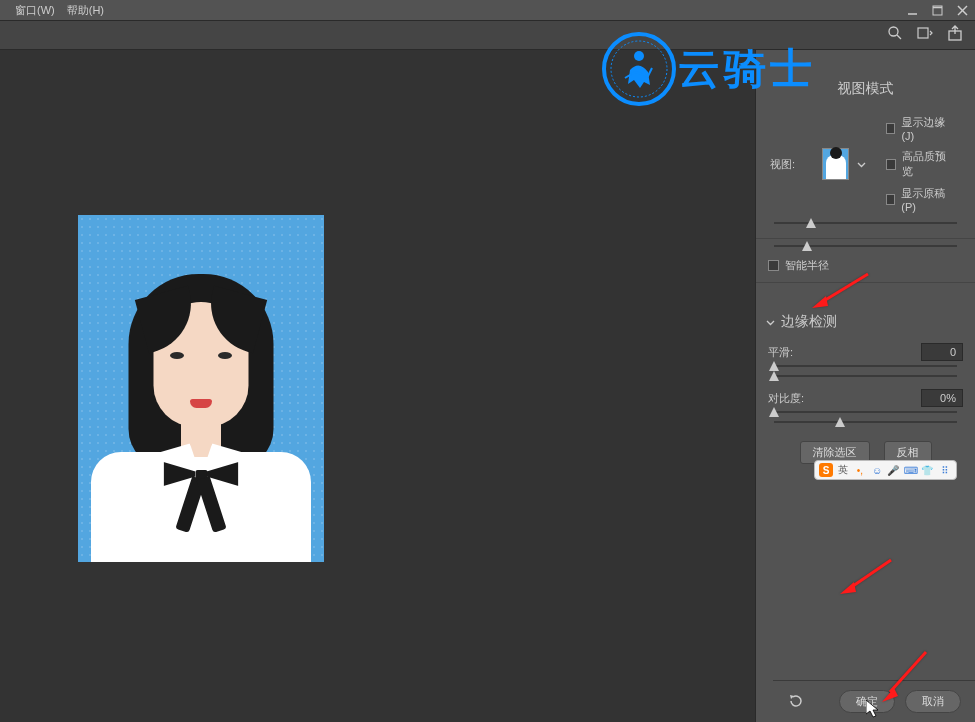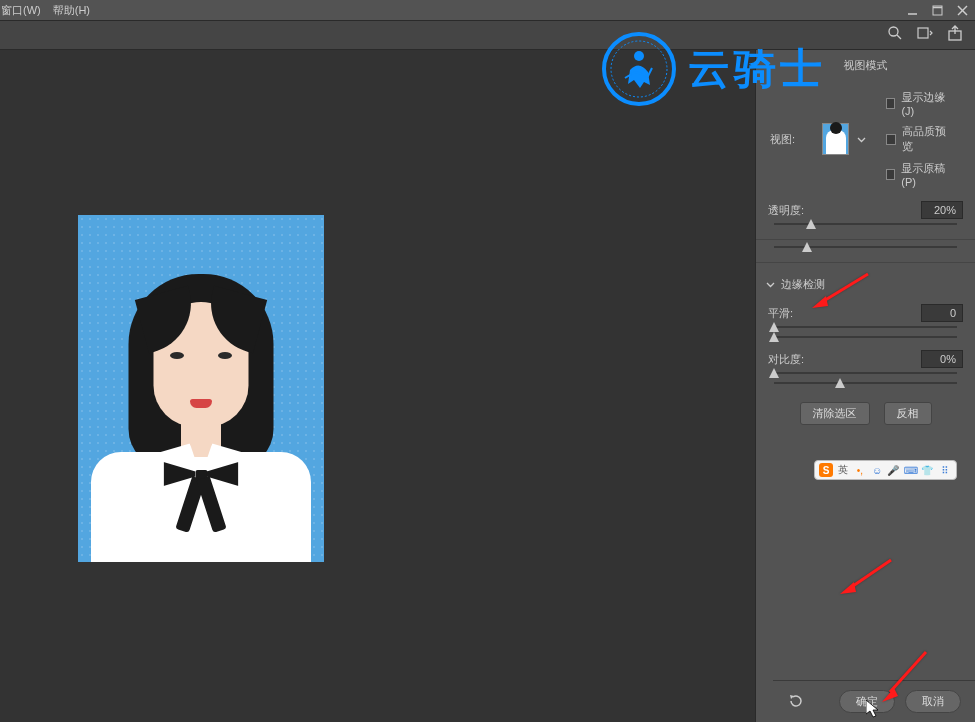--- a/index.html
+++ b/index.html
@@ -1,18 +1,18 @@
 <!DOCTYPE html>
 <html><head>
 <meta charset="utf-8">
 <style>
 * { margin: 0; padding: 0; box-sizing: border-box; font-family: "Microsoft YaHei", Arial, sans-serif; }
 body { background: #535353; width: 975px; height: 722px; overflow: hidden; position: relative; }
 
-.menubar { height: 20px; background: #535353; display: flex; align-items: center; padding-left: 1px; gap: 12px; font-size: 11px; color: #ccc; }
+.menubar { height: 20px; background: #535353; display: flex; align-items: center; padding-left: 15px; gap: 12px; font-size: 11px; color: #ccc; }
 .menubar-right { margin-left: auto; display: flex; gap: 0; }
 .window-btn { width: 25px; height: 20px; display: flex; align-items: center; justify-content: center; color: #ccc; }
 .window-btn svg { width: 11px; height: 11px; }
 
 .toolbar { height: 30px; background: #454545; border-top: 1px solid #2a2a2a; border-bottom: 1px solid #2a2a2a; display: flex; align-items: center; }
 .toolbar-right { margin-left: auto; display: flex; gap: 14px; padding-right: 12px; color: #ccc; }
 .toolbar-icon { width: 16px; height: 16px; }
 
 .main { display: flex; height: 672px; }
 .canvas-area { flex: 1; background: #333; position: relative; overflow: hidden; }
@@ -34,21 +34,21 @@
 .bow::before, .bow::after { content: ''; position: absolute; width: 32px; height: 24px; background: #1a1a1a; top: 0; }
 .bow::before { left: 0; clip-path: polygon(0 0, 100% 40%, 100% 60%, 0 100%); }
 .bow::after { right: 0; clip-path: polygon(0 40%, 100% 0, 100% 100%, 0 60%); }
 .bow-tail-l, .bow-tail-r { position: absolute; width: 14px; height: 55px; background: #1a1a1a; top: 15px; }
 .bow-tail-l { left: 20px; transform: rotate(18deg); border-radius: 0 0 3px 3px; }
 .bow-tail-r { right: 20px; transform: rotate(-18deg); border-radius: 0 0 3px 3px; }
 .bow-knot { position: absolute; left: 50%; top: 8px; transform: translateX(-50%); width: 12px; height: 12px; background: #1a1a1a; border-radius: 2px; }
 
 .panel { width: 220px; background: #535353; border-left: 1px solid #2a2a2a; color: #ccc; font-size: 11px; position: relative; overflow-y: auto; }
 .panel-header { padding: 4px 8px; background: #454545; font-size: 11px; }
-.section-title { display: flex; align-items: center; gap: 6px; padding: 8px 10px; font-size: 11px; }
+.section-title { display: flex; align-items: center; gap: 6px; padding: 8px 10px; font-size: 14px; margin-top: 22px; }
 .chev { width: 9px; height: 9px; }
 .row { display: flex; align-items: center; padding: 4px 12px; gap: 8px; }
 .label { min-width: 44px; font-size: 11px; }
 .value-box { margin-left: auto; background: #3a3a3a; padding: 2px 6px; font-size: 11px; min-width: 42px; text-align: right; border: 1px solid #2a2a2a; }
 .value-box.highlight { background: #1a4f8a; color: #fff; }
 .slider-wrap { position: relative; padding: 0 18px 8px 18px; }
 .slider-track { height: 2px; background: #3a3a3a; position: relative; }
 .slider-thumb { position: absolute; top: -4px; width: 10px; height: 10px; transform: translateX(-50%); }
 .slider-thumb svg { width: 10px; height: 10px; }
 .checkbox-row { display: flex; align-items: center; gap: 6px; padding: 3px 12px; font-size: 11px; }
@@ -59,21 +59,21 @@
 .view-row { display: flex; align-items: center; gap: 8px; padding: 6px 14px; }
 .view-chev { width: 9px; height: 9px; display:flex; align-items:center; justify-content:center; }
 .dash { height: 1px; background: #454545; margin: 6px 0; }
 .btn-row { display: flex; gap: 14px; justify-content: center; padding: 10px 0; }
 .pill-btn { background: #666; border: 1px solid #444; border-radius: 3px; padding: 3px 12px; font-size: 11px; color: #ddd; }
 .footer { position: absolute; bottom: 0; left: 17px; right: 0; height: 42px; background: #535353; border-top: 1px solid #3a3a3a; display: flex; align-items: center; padding: 0 14px; }
 .footer-right { margin-left: auto; display: flex; gap: 10px; }
 .oval-btn { border-radius: 12px; background: #666; border: 1px solid #444; padding: 3px 16px; font-size: 11px; color: #ddd; }
 .reset-icon { width: 18px; height: 18px; }
 
-.watermark { position: absolute; top: 30px; left: 600px; display: flex; align-items: center; gap: 10px; z-index: 50; pointer-events: none; }
+.watermark { position: absolute; top: 30px; left: 600px; display: flex; align-items: center; gap: 0; z-index: 50; pointer-events: none; }
 .watermark-circle { width: 78px; height: 78px; }
 .watermark-text { font-size: 42px; font-weight: 700; color: #0b8dff; letter-spacing: 4px; }
 
 .arrow { position: absolute; z-index: 40; pointer-events: none; }
 .arrow svg { filter: drop-shadow(0 0 1px rgba(0,0,0,0.3)); }
 
 .ime-bar { position: absolute; right: 18px; top: 460px; background: #f5f5f5; border: 1px solid #bbb; border-radius: 4px; padding: 2px 4px; display: flex; gap: 3px; align-items: center; z-index: 30; }
 .ime-item { width: 14px; height: 14px; display:flex; align-items:center; justify-content:center; font-size:10px; }
 
 .cursor { position: absolute; z-index: 60; width: 14px; height: 18px; }
@@ -171,43 +171,43 @@
             <div class="checkbox"></div>
             <span>高品质预览</span>
           </div>
         <div class="checkbox-row">
             <div class="checkbox"></div>
             <span>显示原稿 (P)</span>
           </div>
       </div>
     </div>
 
-    <div class="row">
-      <span class="label">透明度:</span>
-      <span class="value-box">20%</span>
-    </div>
     <div class="slider-wrap">
         <div class="slider-track">
           <div class="slider-thumb" style="left:20%"><svg viewBox="0 0 10 10">
               <polygon points="5,0 10,10 0,10" fill="#ccc"></polygon>
             </svg></div>
         </div>
       </div>
 
     <div class="dash"></div>
 
 
     <div class="slider-wrap">
         <div class="slider-track">
           <div class="slider-thumb" style="left:18%"><svg viewBox="0 0 10 10">
               <polygon points="5,0 10,10 0,10" fill="#ccc"></polygon>
             </svg></div>
         </div>
       </div>
 
+    <div class="checkbox-row">
+        <div class="checkbox"></div>
+        <span>智能半径</span>
+      </div>
 
     <div class="dash"></div>
 
     <div class="section-title">
         <svg class="chev" viewBox="0 0 9 9">
           <path d="M1 3 L4.5 6.5 L8 3" fill="none" stroke="#ccc" stroke-width="1.3"></path>
         </svg>
         <span>边缘检测</span>
       </div>
 

